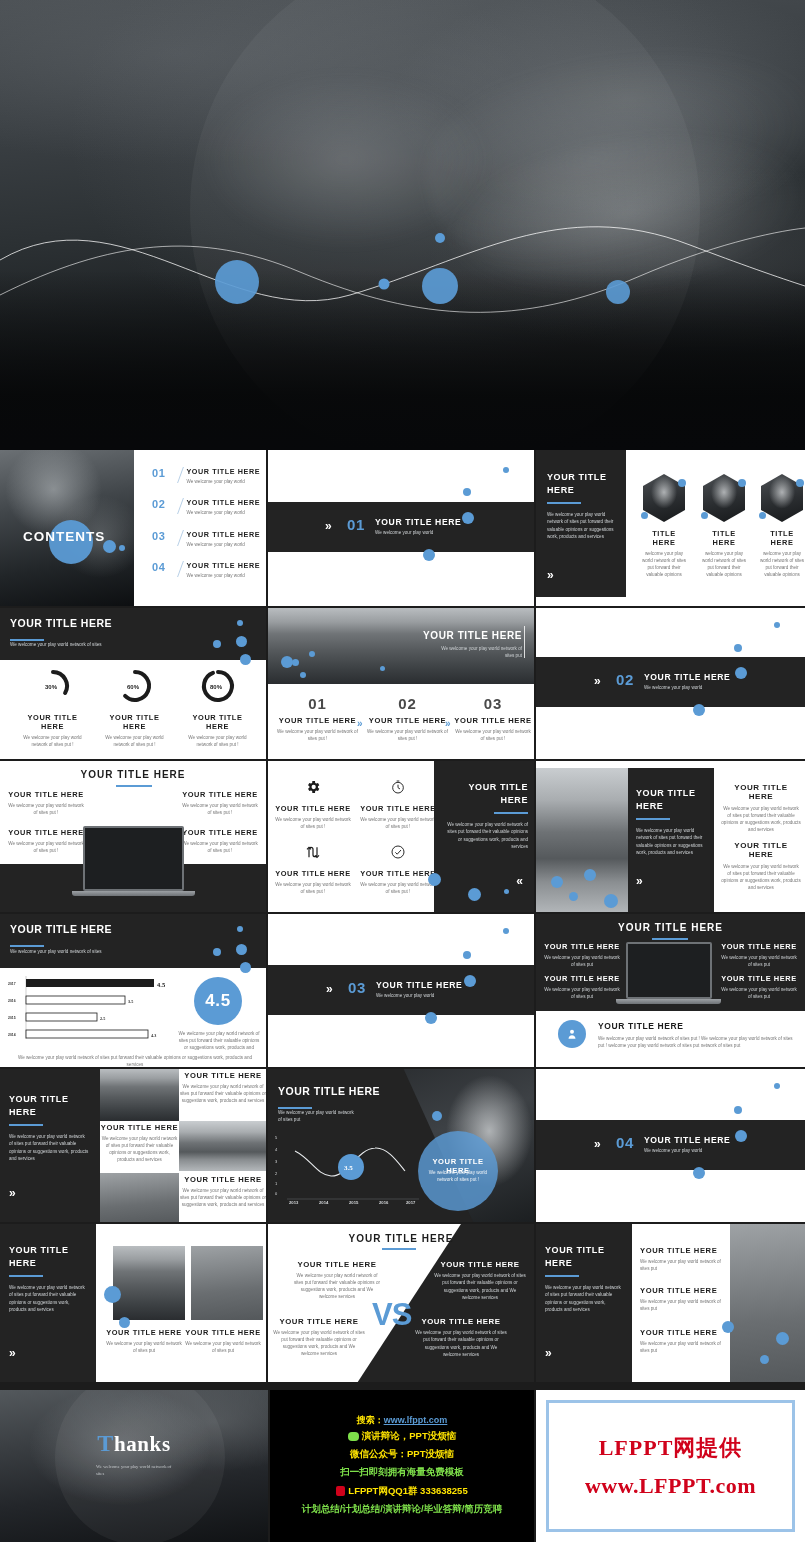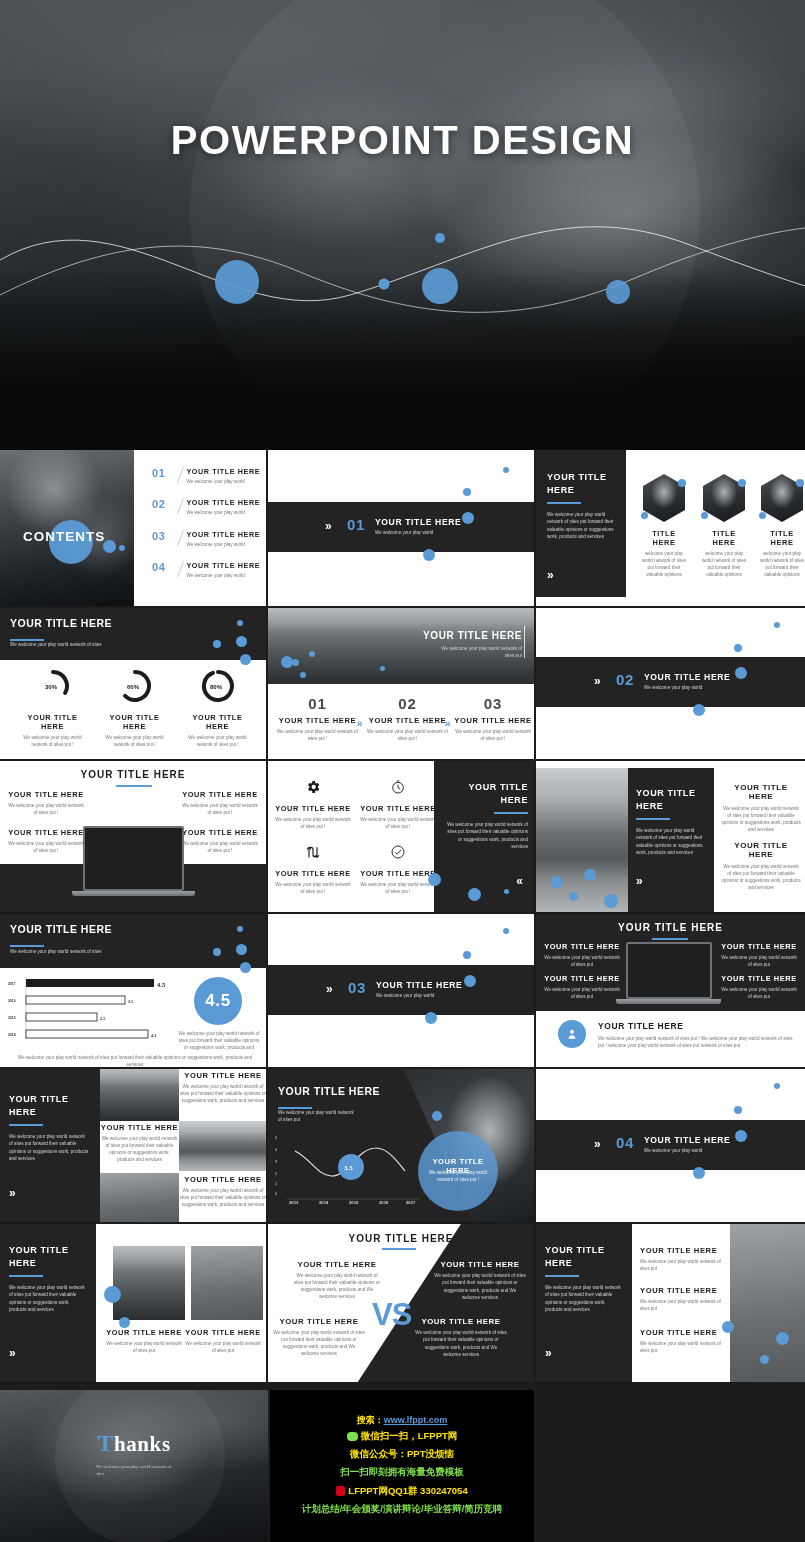--- a/index.html
+++ b/index.html
@@ -120,21 +120,20 @@
 
 <div class="page">
 
   <div class="cover">
     <div class="sphere"></div>
     <div class="foam1"></div>
     <div class="foam2"></div>
     <div class="foam3"></div>
     <div class="darkbottom"></div>
 
-    <div class="cover-title">POWERPOINT DESIGN</div>
 
     <svg class="cover-wave" viewBox="0 0 805 160">
       <path d="M0,60 C120,-10 230,130 350,95 C470,60 560,-5 690,45 C740,64 780,78 805,86" stroke="#ffffff" stroke-opacity=".75" stroke-width="1" fill="none"></path>
       <path d="M0,95 C110,40 200,30 300,72 C420,122 520,128 640,76 C710,46 770,32 805,28" stroke="#ffffff" stroke-opacity=".6" stroke-width="1" fill="none"></path>
       <circle cx="237" cy="82" r="22" fill="#5b9bd5" fill-opacity=".92"></circle>
       <circle cx="440" cy="86" r="18" fill="#5b9bd5" fill-opacity=".92"></circle>
       <circle cx="618" cy="92" r="12" fill="#5b9bd5" fill-opacity=".9"></circle>
       <circle cx="440" cy="38" r="5" fill="#5b9bd5"></circle>
       <circle cx="384" cy="84" r="5.5" fill="#5b9bd5"></circle>
     </svg>
@@ -679,25 +678,31 @@
         <span class="tt blue" style="font-size:24px;">T</span><span class="tt" style="color:#fff;font-size:21px;">hanks</span>
       </div>
       <div class="sm-w" style="position:absolute;left:96px;top:73px;width:80px;color:#c3c7ca;">We welcome your play world network of sites</div>
     </div>
 
     <div class="promo-black">
       <div class="p-search">
         <span>搜索：</span><span class="p-link">www.lfppt.com</span>
       </div>
       <div class="p-yellow">
-        <span style="display:inline-block;width:11px;height:9px;border-radius:4px;background:#7ee04a;vertical-align:middle;margin-right:3px;"></span><span>微信扫一扫，LFPPT网</span>
+        <span style="display:inline-block;width:11px;height:9px;border-radius:4px;background:#7ee04a;vertical-align:middle;margin-right:3px;"></span><span>演讲辩论，PPT没烦恼</span>
       </div>
       <div class="p-yellow">微信公众号：PPT没烦恼</div>
       <div class="p-green">扫一扫即刻拥有海量免费模板</div>
       <div class="p-yellow">
-        <span style="display:inline-block;width:9px;height:10px;background:#d0021b;border-radius:2px;vertical-align:middle;margin-right:3px;"></span><span>LFPPT网QQ1群 330247054</span>
-      </div>
-      <div class="p-green">计划总结/年会颁奖/演讲辩论/毕业答辩/简历竞聘</div>
-    </div>
-
+        <span style="display:inline-block;width:9px;height:10px;background:#d0021b;border-radius:2px;vertical-align:middle;margin-right:3px;"></span><span>LFPPT网QQ1群 333638255</span>
+      </div>
+      <div class="p-green">计划总结/计划总结/演讲辩论/毕业答辩/简历竞聘</div>
+    </div>
+
+    <div class="promo-right">
+      <div class="promo-card">
+        <div class="promo-l1">LFPPT网提供</div>
+        <div class="promo-l2">www.LFPPT.com</div>
+      </div>
+    </div>
   </div>
 
 </div>
 
 </body></html>

